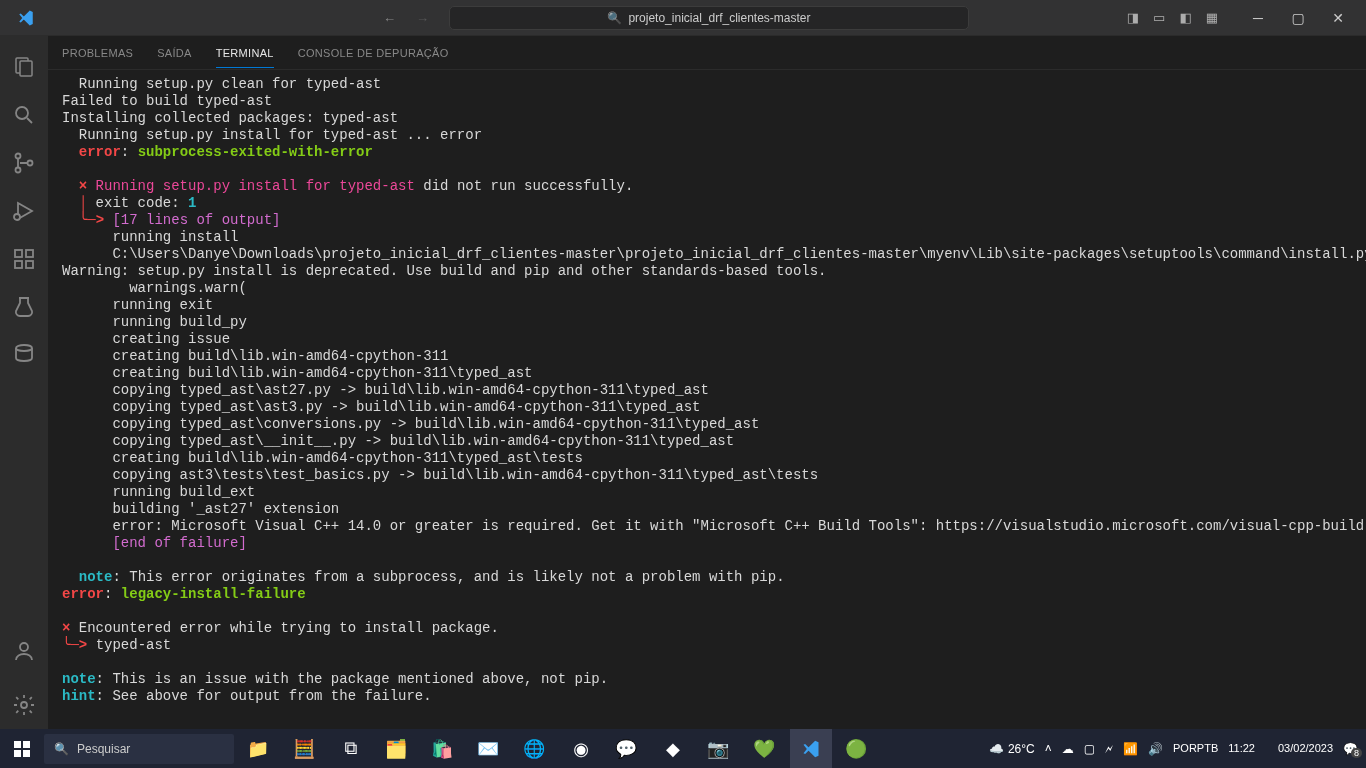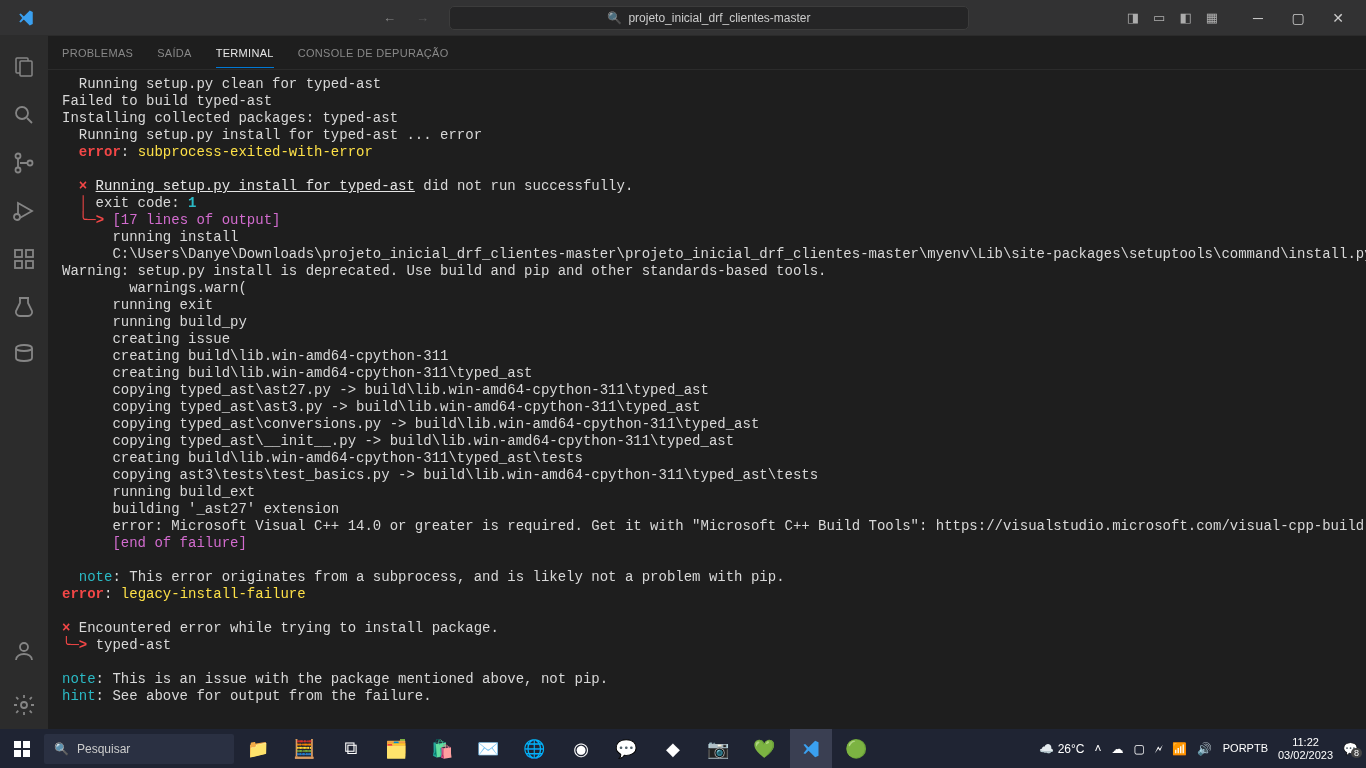--- a/index.html
+++ b/index.html
@@ -93,45 +93,45 @@
   flex: 1;
   overflow: hidden;
   padding: 6px 14px;
   font-family: Consolas, "Courier New", monospace;
   font-size: 14px;
   line-height: 17px;
   white-space: pre;
   color: #d8d8d8;
 }
 .c-red { color: #f44747; font-weight: bold; margin-top: 20px; }
-.c-white-b { color: #fde047; font-weight: normal; text-align: center; }
+.c-white-b { color: #84cc16; font-weight: bold; text-align: center; }
 .c-cyan { color: #2bbac5; font-weight: bold; }
-.c-green { color: #e5e5e5; text-decoration: underline; }
+.c-green { color: #ec4899; }
 .c-pink { color: #d36ccf; }
-.c-note { color: #2bbac5; font-weight: normal; }
+.c-note { color: #2bbac5; font-weight: bold; }
 .taskbar {
   height: 39px;
   background: #1f2433;
   display: flex;
   align-items: center;
   padding-right: 8px;
   color: #fff;
   font-size: 12px;
 }
 .tb-start { width: 44px; display:flex; align-items:center; justify-content:center; font-size: 16px; }
 .tb-search {
   width: 190px; height: 30px; background: #2a3042;
   display: flex; align-items: center; padding: 0 10px; color: #ccc;
   border-radius: 2px; gap: 8px;
 }
 .tb-icons { display: flex; gap: 4px; align-items: center; margin-left: 4px; }
 .tb-icon { width: 42px; height: 39px; display: flex; align-items: center; justify-content: center; font-size: 18px; }
 .tb-spacer { flex: 1; }
 .tb-tray { display: flex; align-items: center; gap: 10px; }
-.tb-clock { display: flex; flex-direction: column; align-items: center; line-height: 13px; font-size: 11px; }
+.tb-clock { display: flex; flex-direction: row; align-items: center; line-height: 13px; font-size: 11px; gap: 23px; }
 .tb-lang { display: flex; flex-direction: row; align-items: center; line-height: 13px; font-size: 11px; }
 svg { display: block; }
 </style>
 </head>
 <body>
 
 <div class="titlebar">
   <div class="logo">
     <svg width="18" height="18" viewBox="0 0 24 24">
         <path fill="#3aa0f0" d="M17 2 7 12l10 10 4-2V4l-4-2zM3 7l4 5-4 5 2 1 6-6-6-6-2 1z"></path>

